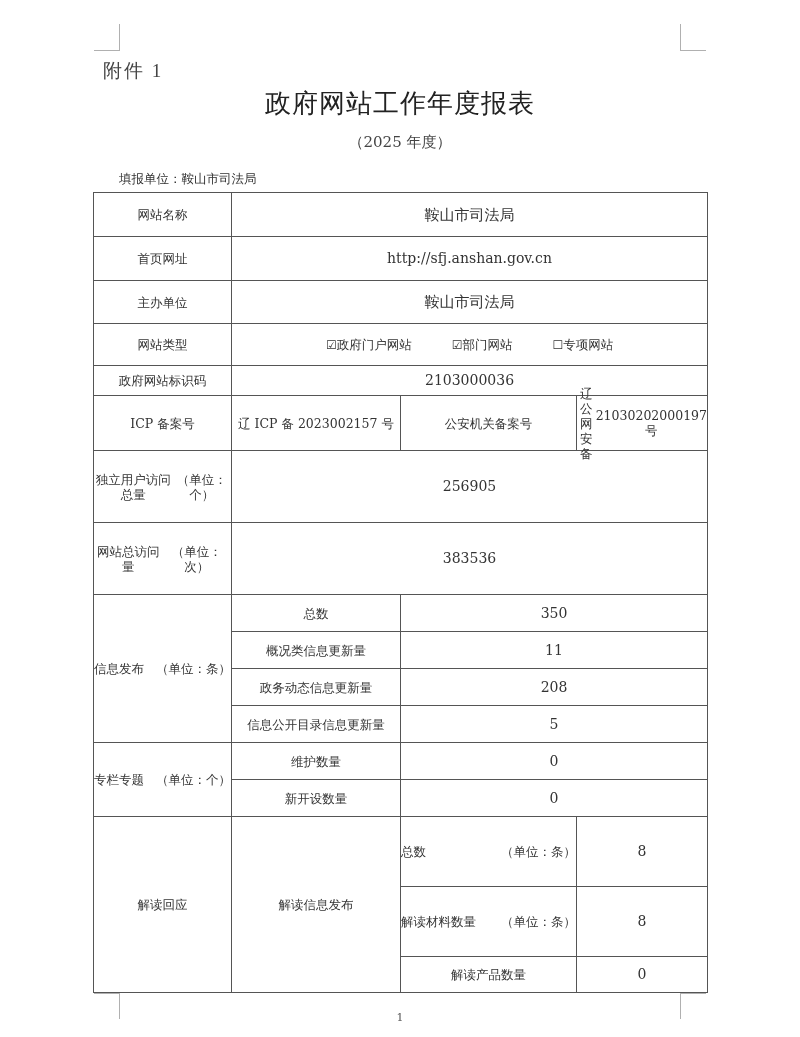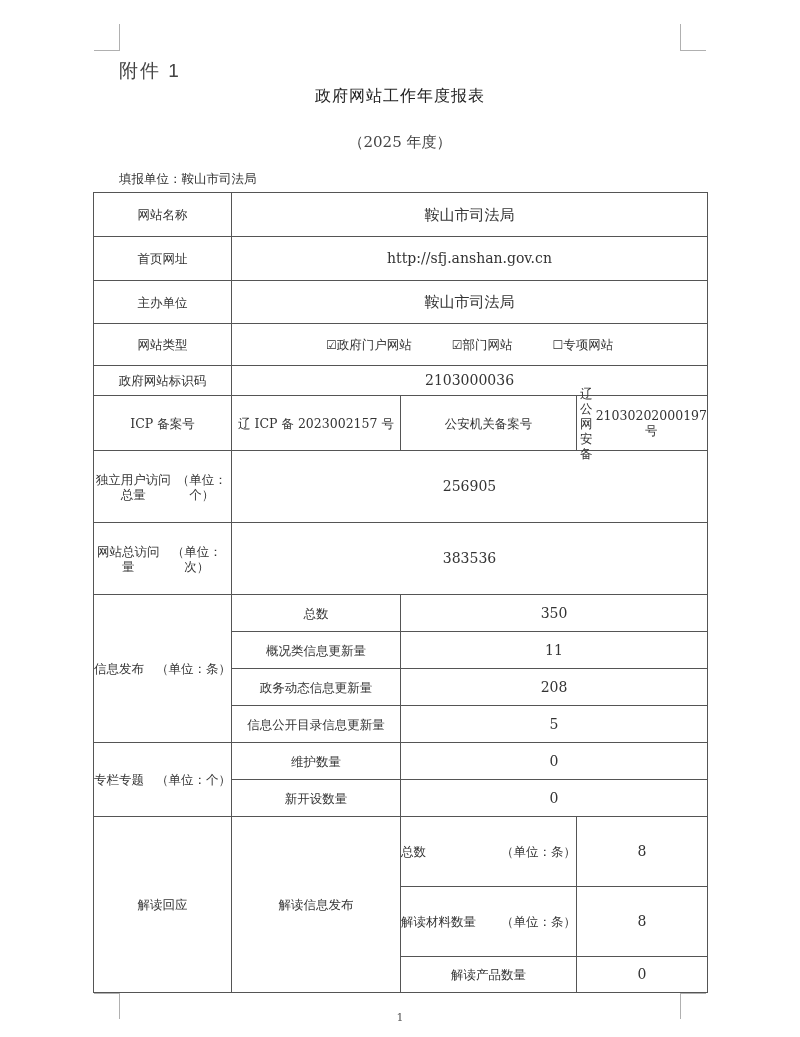--- a/index.html
+++ b/index.html
@@ -6,22 +6,22 @@
   body {
     width: 800px; height: 1037px; background: #ffffff; position: relative;
     font-family: "DejaVu Serif", "Liberation Serif", serif; color: #333;
     overflow: hidden;
   }
   .corner { position: absolute; width: 26px; height: 26px; }
   .corner.tl { left: 94px; top: 24px; border-right: 1px solid #b0b0b0; border-bottom: 1px solid #b0b0b0; width: 25px; height: 26px; }
   .corner.tr { left: 680px; top: 24px; border-left: 1px solid #b0b0b0; border-bottom: 1px solid #b0b0b0; width: 25px; height: 26px; }
   .corner.bl { left: 94px; top: 993px; border-right: 1px solid #b0b0b0; border-top: 1px solid #b0b0b0; width: 25px; height: 25px; }
   .corner.br { left: 680px; top: 993px; border-left: 1px solid #b0b0b0; border-top: 1px solid #b0b0b0; width: 25px; height: 25px; }
-  .attach { position: absolute; left: 119px; top: 58px; font-size: 19px; color: #444; font-family: Liberation Sans, sans-serif; letter-spacing: 2px; }
-  .title { position: absolute; left: 0; width: 800px; top: 86px; text-align: center; font-size: 16px; color: #222; letter-spacing: 1px; }
+  .attach { position: absolute; left: 103px; top: 58px; font-size: 19px; color: #444; font-family: Liberation Serif, serif; letter-spacing: 2px; }
+  .title { position: absolute; left: 0; width: 800px; top: 86px; text-align: center; font-size: 26px; color: #222; letter-spacing: 1px; }
   .subtitle { position: absolute; left: 0; width: 800px; top: 133px; text-align: center; font-size: 15px; color: #444; }
   .filler { position: absolute; left: 119px; top: 171px; font-size: 12.5px; color: #333; }
   .page-num { position: absolute; left: 0; width: 800px; top: 1011px; text-align: center; font-size: 11px; color: #555; }
   table.report {
     position: absolute; left: 93px; top: 192px; width: 614px;
     border-collapse: collapse; table-layout: fixed; border-radius: 7px;
   }
   table.report td {
     border: 1px solid #555; text-align: center; vertical-align: middle;
     font-size: 12.5px; color: #333; padding: 0; line-height: 1.2;

